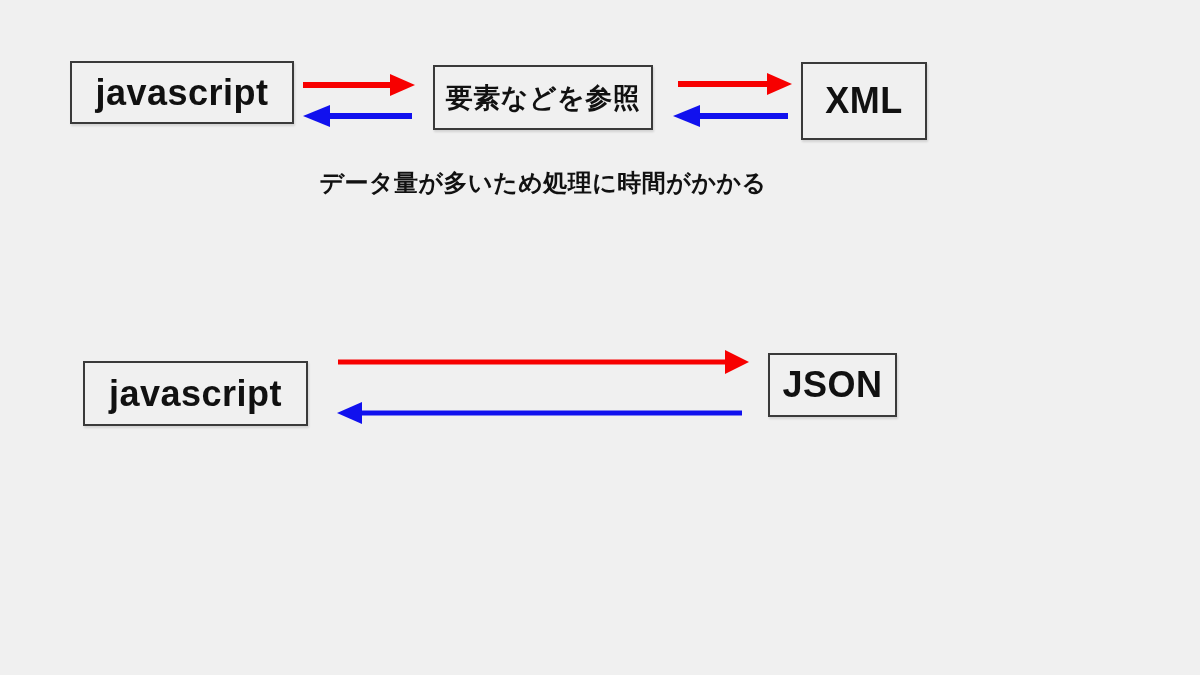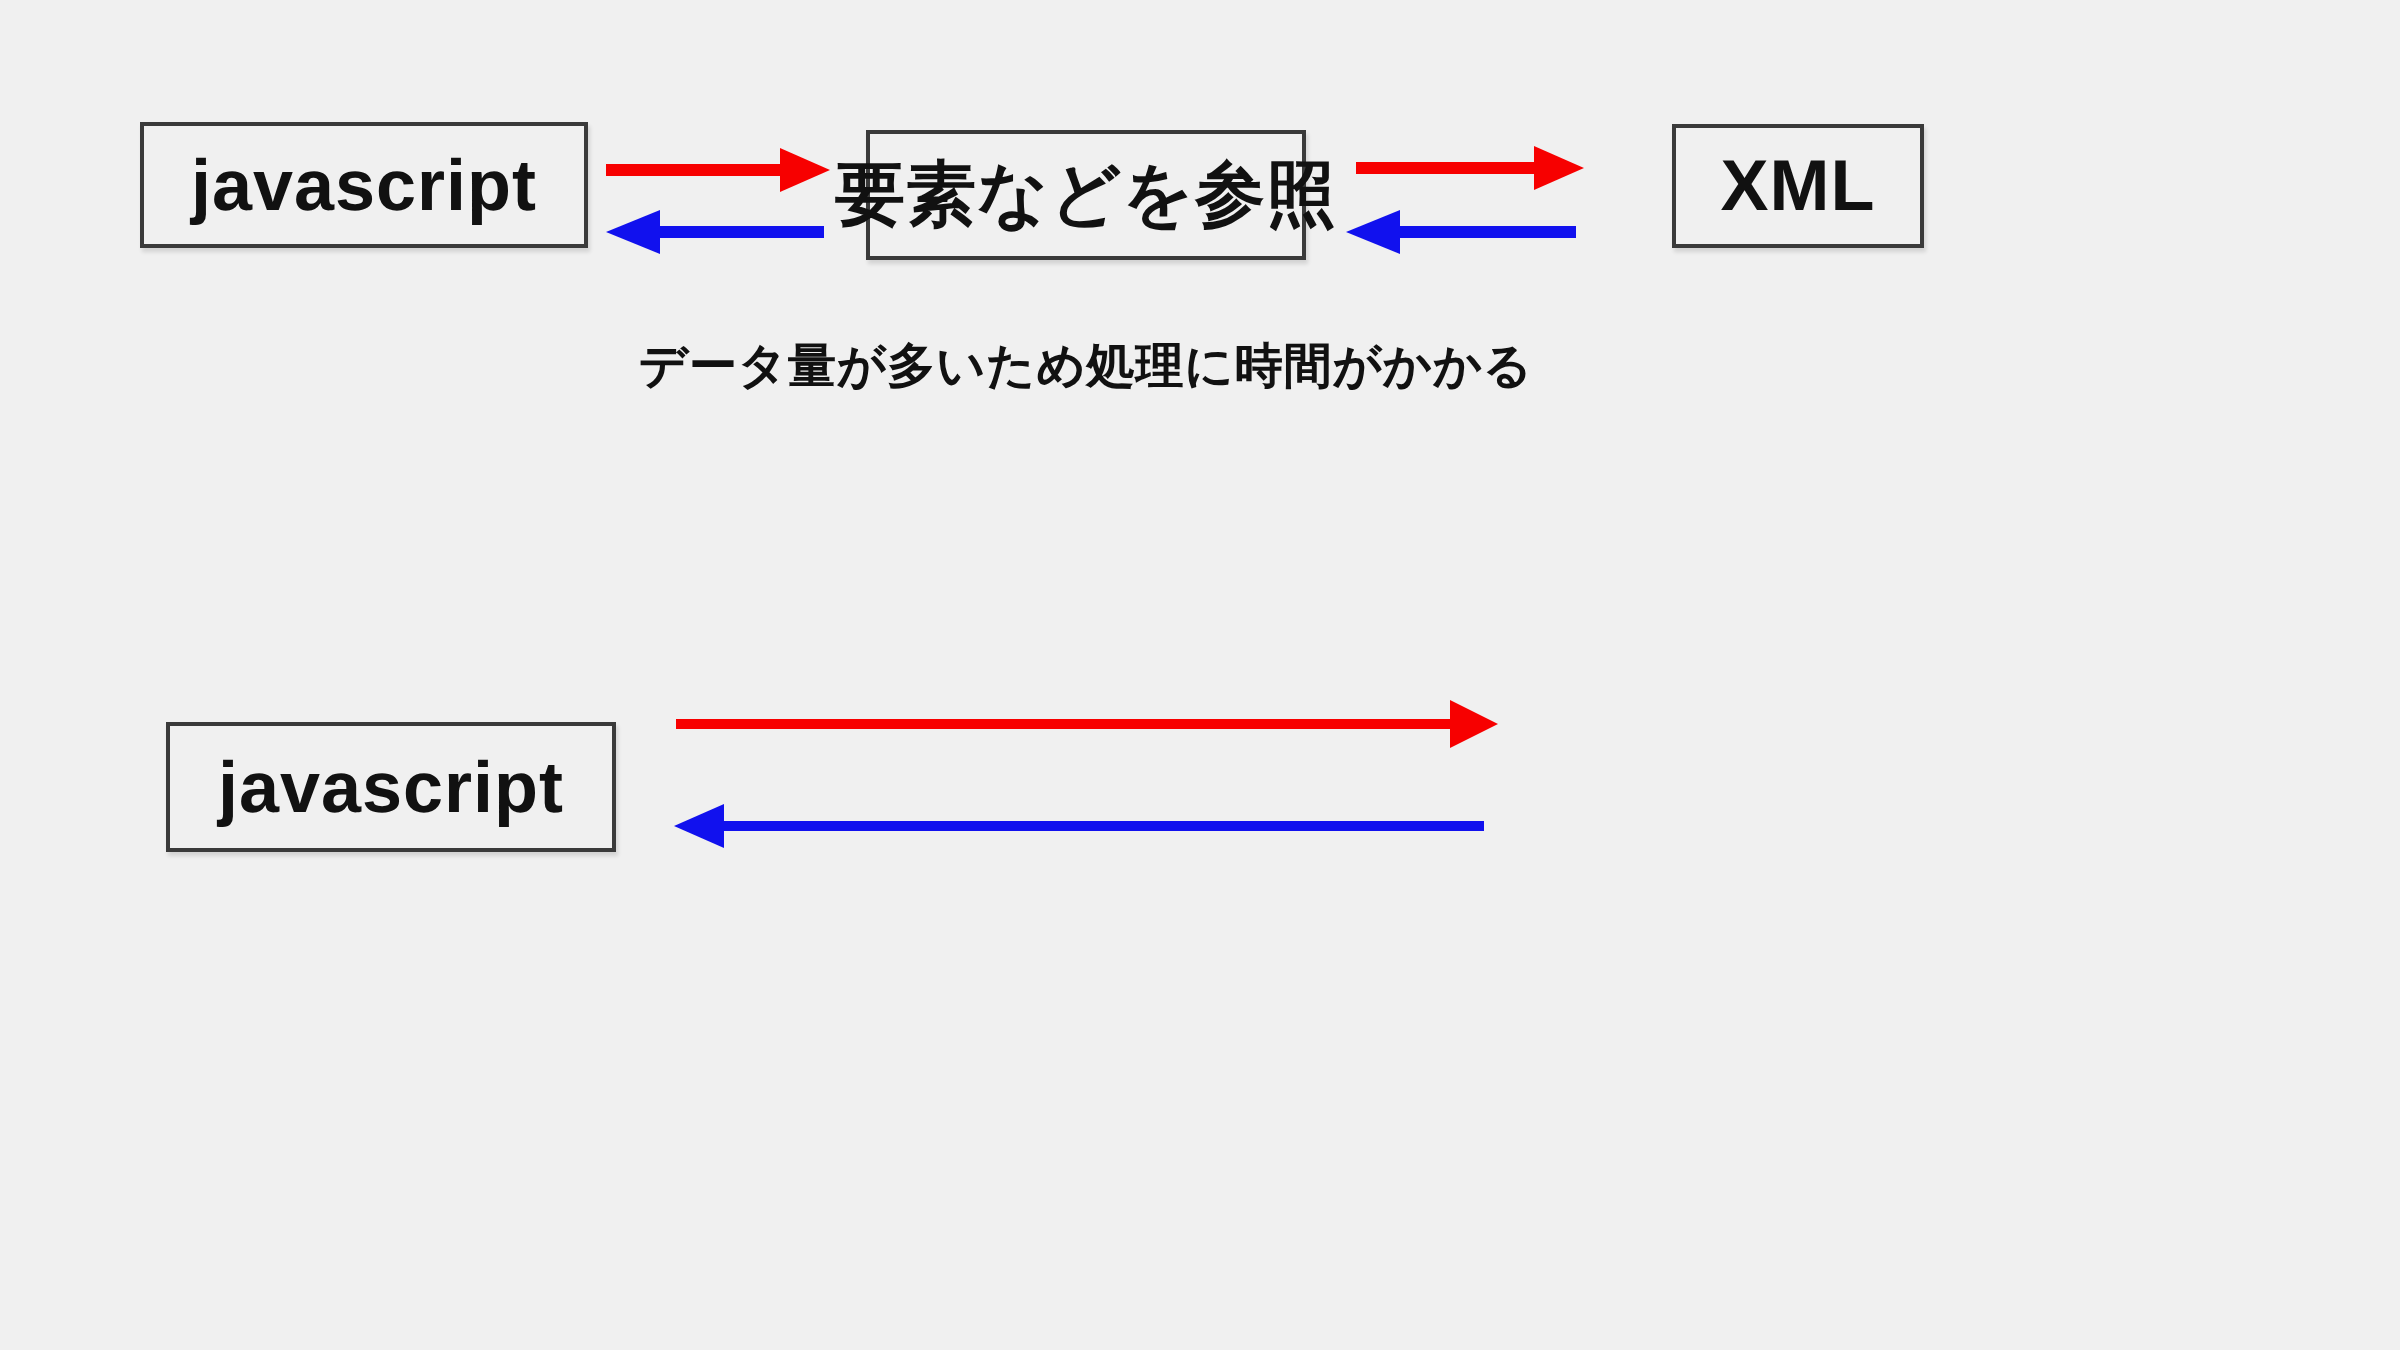--- a/index.html
+++ b/index.html
@@ -38,22 +38,22 @@
     background: transparent;
     display: flex;
     align-items: center;
     justify-content: center;
     font-weight: 700;
     letter-spacing: 0.5px;
     box-shadow: 1px 2px 2px rgba(0,0,0,0.12);
     white-space: nowrap;
   }
   .box-js-top     { left: 70px;  top: 61px;  width: 224px; height: 63px; font-size: 36px; }
-  .box-ref        { left: 433px; top: 65px;  width: 220px; height: 65px; font-size: 35px; font-weight: 700; }
-  .box-xml        { left: 801px; top: 62px;  width: 126px; height: 62px; font-size: 36px; margin-left: 35px; }
+  .box-ref        { left: 433px; top: 65px;  width: 220px; height: 65px; font-size: 27px; font-weight: 700; }
+  .box-xml        { left: 801px; top: 62px;  width: 126px; height: 78px; font-size: 36px; }
   .box-js-bottom  { left: 83px;  top: 361px; width: 225px; height: 65px; font-size: 36px; }
   .box-json       { left: 768px; top: 353px; width: 129px; height: 64px; font-size: 36px; }
   .caption {
     position: absolute;
     width: 800px;
     text-align: center;
     font-size: 24px;
     font-weight: 700;
     letter-spacing: 0.5px;
     white-space: nowrap;
@@ -95,14 +95,15 @@
       <polygon class="fill-blue" points="362,402 337,413 362,424"></polygon>
     </g>
   </svg>
 
   <div class="box box-js-top">javascript</div>
   <div class="box box-ref">要素などを参照</div>
   <div class="box box-xml">XML</div>
   <div class="caption caption-top">データ量が多いため処理に時間がかかる</div>
 
   <div class="box box-js-bottom">javascript</div>
+  <div class="box box-json">JSON</div>
 
 </div>
 
 </body></html>

